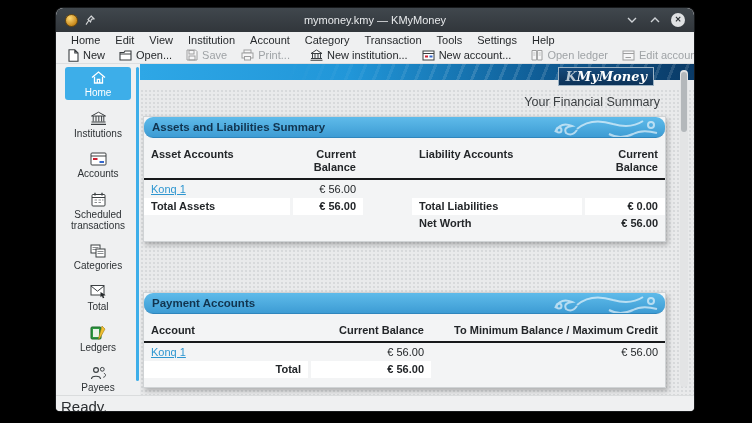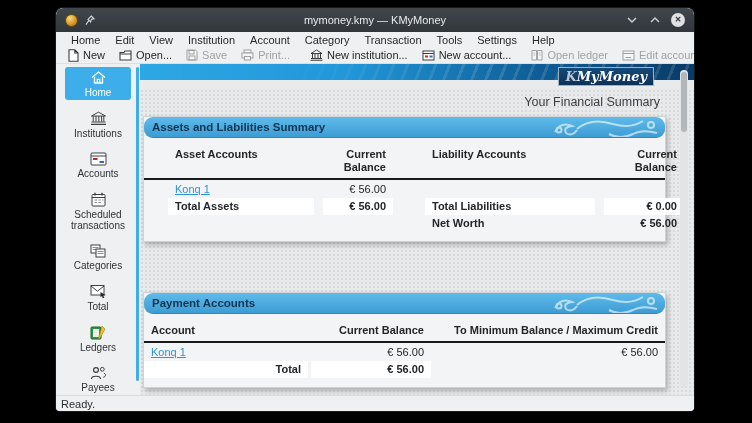--- a/index.html
+++ b/index.html
@@ -78,34 +78,34 @@
           box-shadow:2px 3px 5px rgba(0,0,0,.25); }
   .card + .card { margin-top:50px; }
   .card-head { position:relative; height:21px; overflow:hidden; padding:0 8px;
                display:flex; align-items:center;
                background:linear-gradient(#5fbbea,#3d9cd4);
                border-bottom:1px solid #2f86bd;
                color:#11344f; font-size:11.5px; font-weight:bold;border-radius:9px; }
   .flourish { position:absolute; right:4px; top:0; opacity:.6; }
 
   .tbl { padding:8px 0 9px; font-size:11px; color:#232629; }
-  .grid-a { display:grid; grid-template-columns:146px 70px 1fr 170px 80px; column-gap:9px;margin-left:24px; }
+  .grid-a { display:grid; grid-template-columns:146px 70px 1fr 170px 80px; column-gap:3px; }
   .grid-p { display:grid; grid-template-columns:164px 120px 1fr; column-gap:3px; }
   .c { padding:2px 7px; line-height:13px; min-height:17px; }
   .num { text-align:right; }
   .b { font-weight:bold; }
   .white { background:#fff; }
   .hdr { font-weight:bold; }
   .rule { height:2px; background:#17191b; margin:2px 0 1px; }
   .lnk { color:#2e96d0; text-decoration:underline; }
 
   
   .statusbar { position:absolute; left:0; right:0; bottom:0; height:16px;
                background:#eff0f1; border-top:1px solid #dadcdd;
-               font-size:11px; color:#2b2e31; padding:2px 0 0 5px; }
+               font-size:15px; color:#2b2e31; padding:2px 0 0 5px; }
 
   svg { display:block; }
 </style>
 </head>
 <body>
 
 <div class="window">
 
   <div class="titlebar">
     <div class="tb-left">

